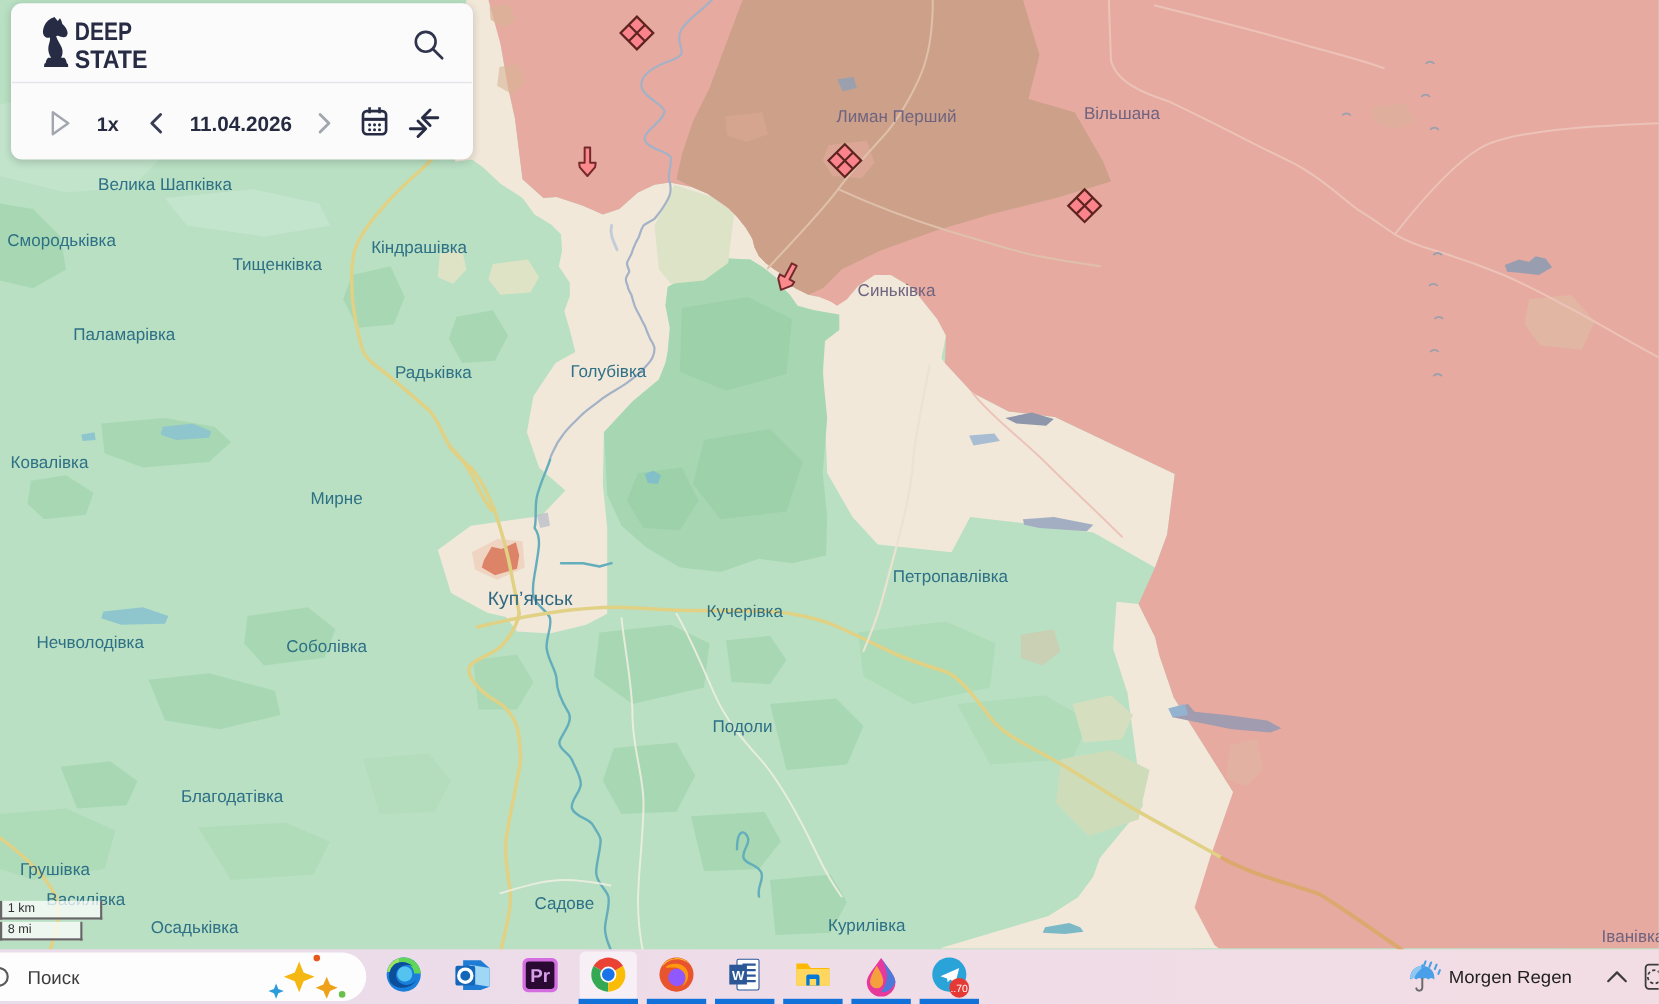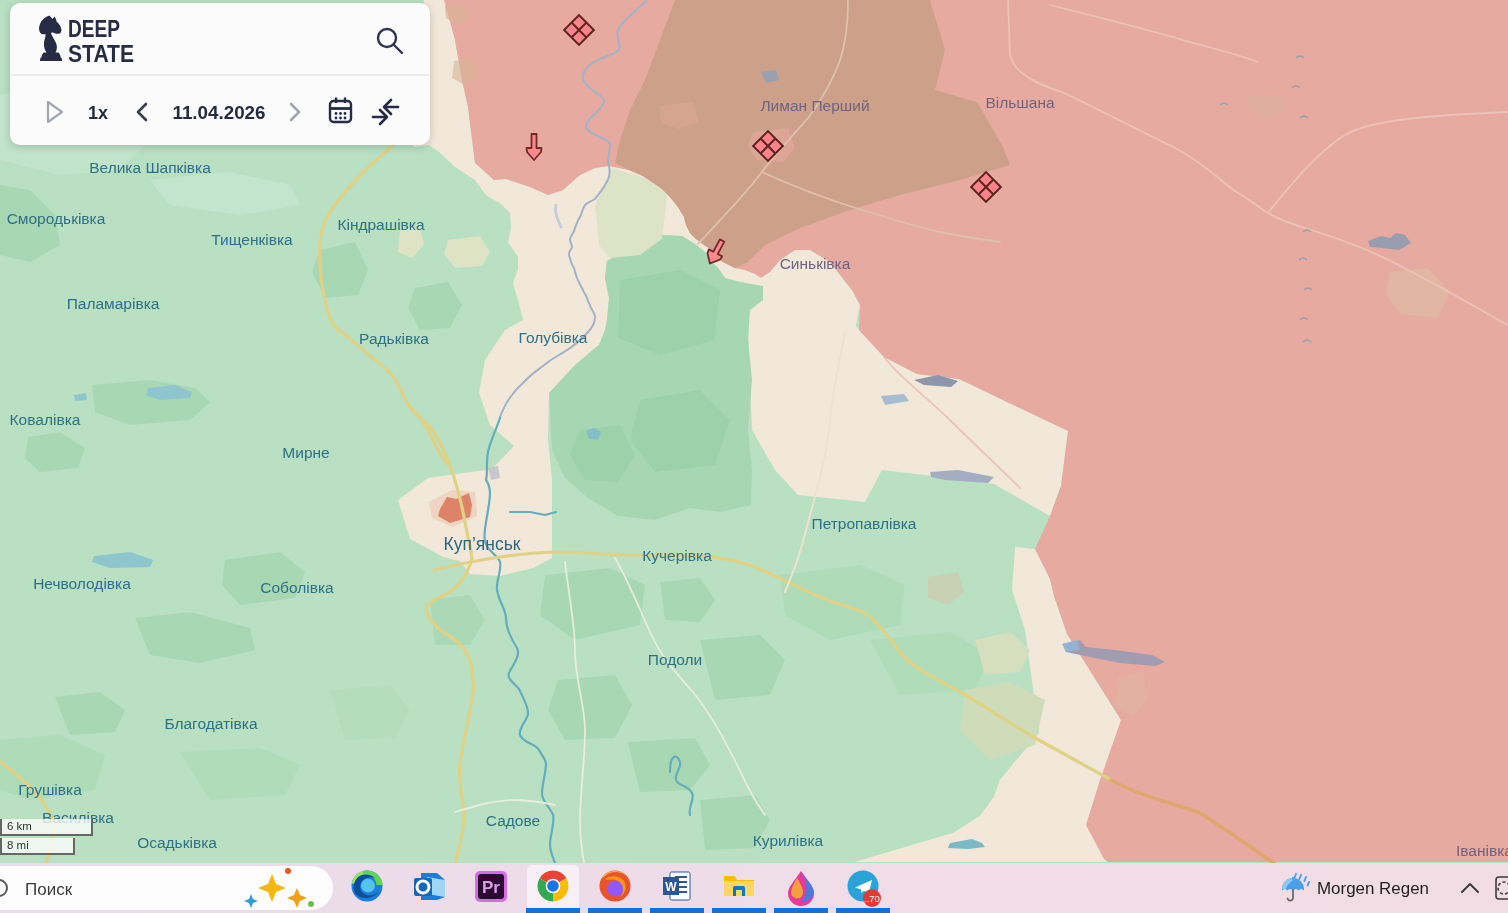--- a/index.html
+++ b/index.html
@@ -220,21 +220,21 @@
         <circle cx="345" cy="118" r="1.4"></circle>
   </g>
   <g stroke="#272c44" stroke-width="2.6" fill="none" stroke-linecap="round" stroke-linejoin="round">
     <line x1="398" y1="107" x2="385" y2="107"></line>
     <path d="M391,100 L384,107 L391,114"></path>
     <line x1="373" y1="117" x2="386" y2="117"></line>
     <path d="M380,110 L387,117 L380,124"></path>
   </g>
 </svg>
 
-<div style="position:absolute;left:0px;top:819px;width:93px;height:17px;background:rgba(255,255,255,0.75);border:2px solid #666;border-top:none;box-sizing:border-box;font-size:11.5px;color:#333;line-height:15px;padding-left:5px;">6 km</div>
+<div style="position:absolute;left:0px;top:819px;width:93px;height:17px;background:rgba(255,255,255,0.75);border:2px solid #666;border-top:none;box-sizing:border-box;font-size:11.5px;color:#333;line-height:15px;padding-left:5px;">1 km</div>
 <div style="position:absolute;left:0px;top:838px;width:75px;height:17px;background:rgba(255,255,255,0.75);border:2px solid #666;border-top:none;box-sizing:border-box;font-size:11.5px;color:#333;line-height:15px;padding-left:5px;">8 mi</div>
 
 <div style="position:absolute;left:0;top:863px;width:1508px;height:50px;background:linear-gradient(90deg,#eadceb,#f3dde4);padding-left:32px;">
   <div style="position:absolute;left:-24px;top:3px;width:357px;height:44px;background:#fdfdfd;border-radius:22px;"></div>
   <svg width="1508" height="50" viewBox="0 0 1508 50" style="position:absolute;left:0;top:0;">
     <g stroke="#5a5a5a" stroke-width="2" fill="none">
           <circle cx="-1" cy="25" r="8"></circle>
         </g>
     <text x="25" y="31.5" font-size="17px" fill="#3c3c3c" font-family="Liberation Sans,sans-serif">Поиск</text>
     <g>

